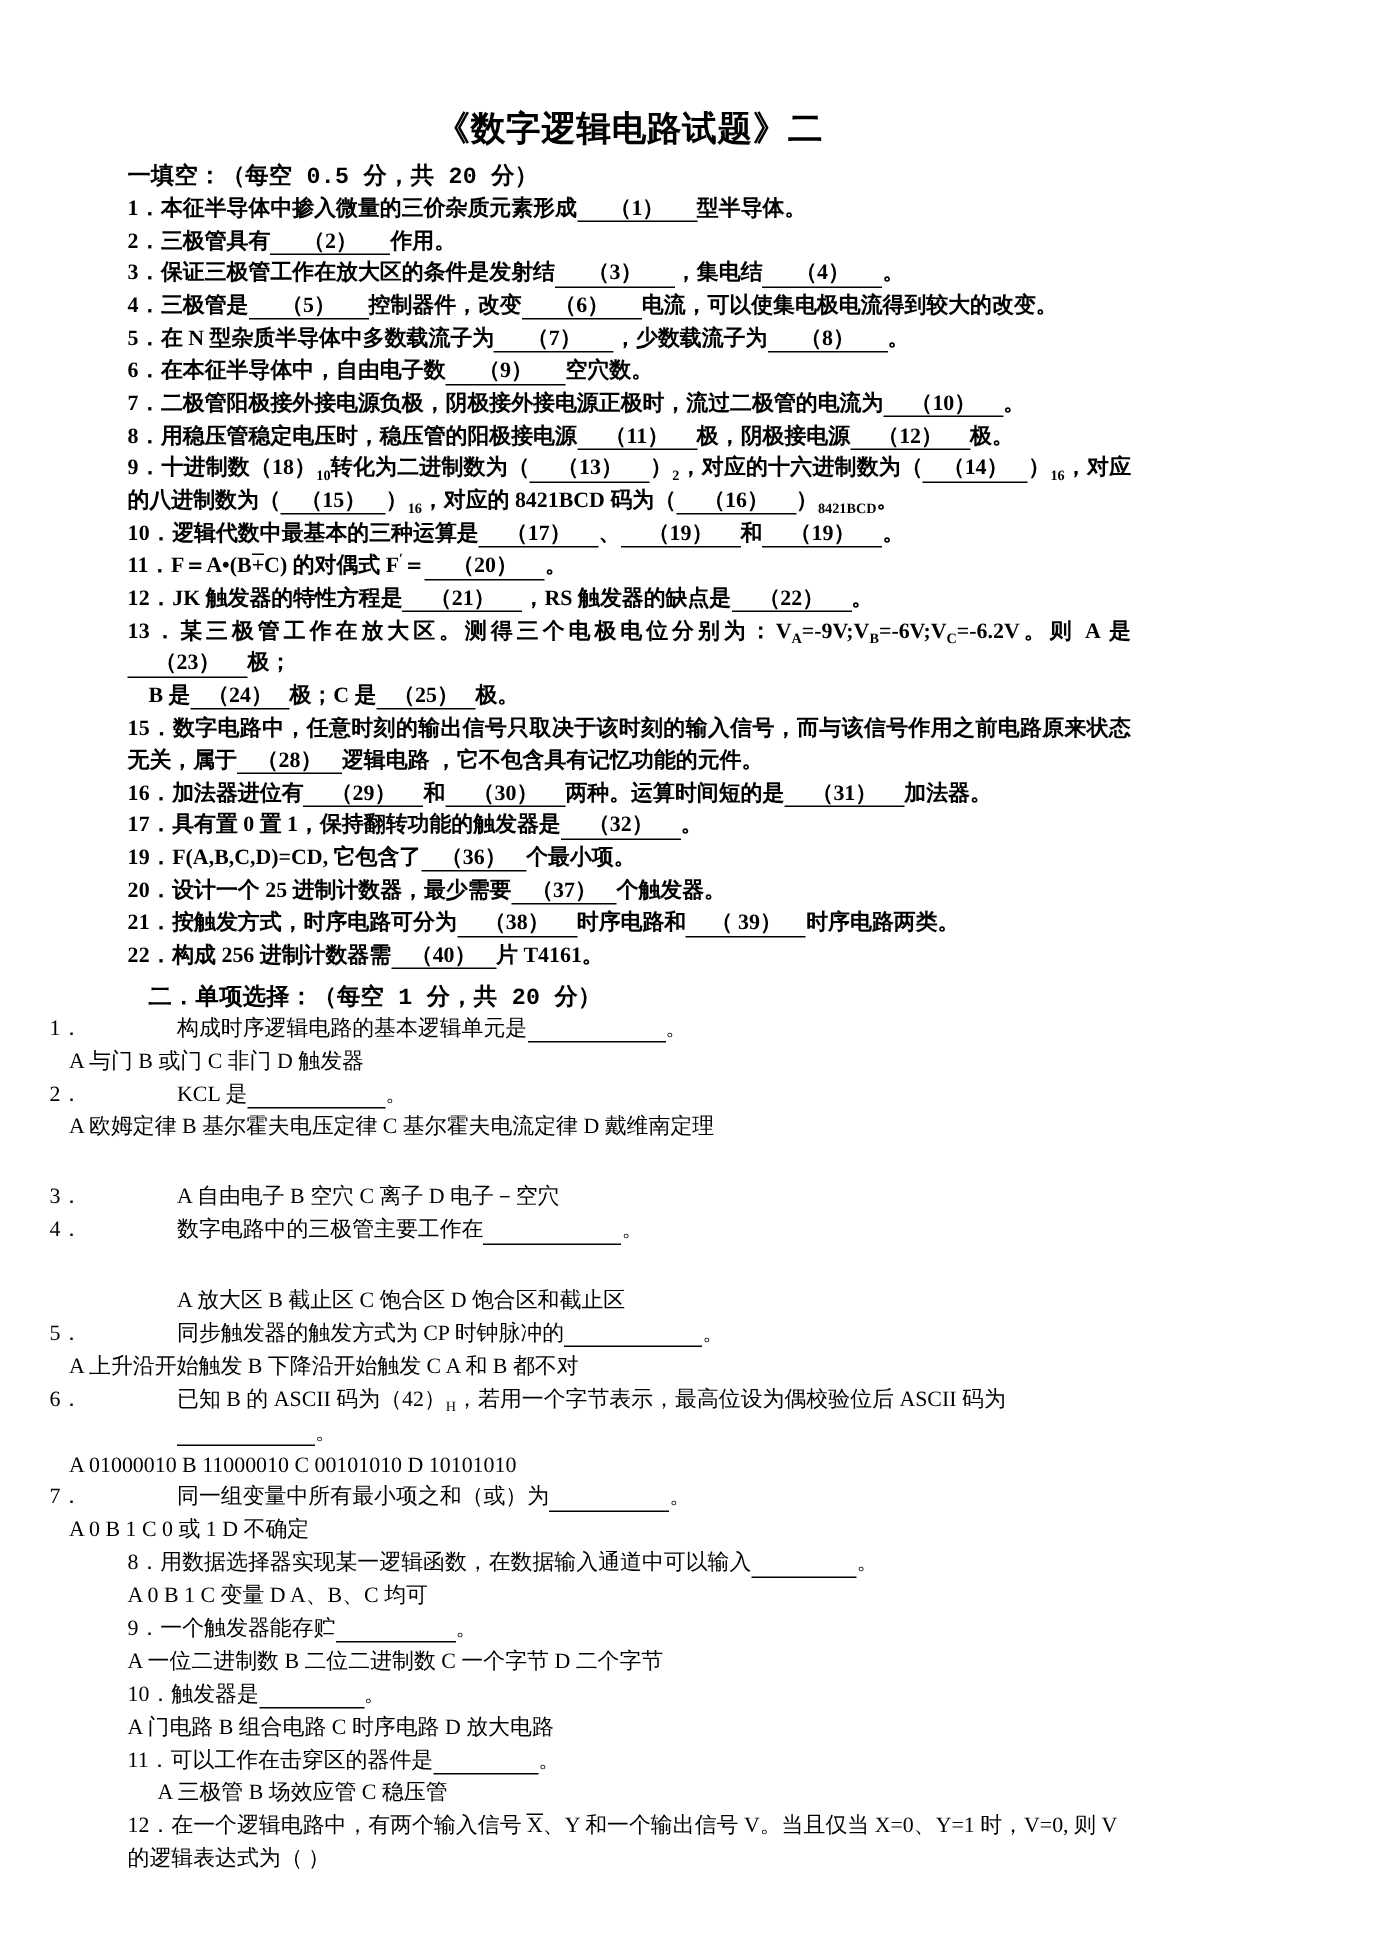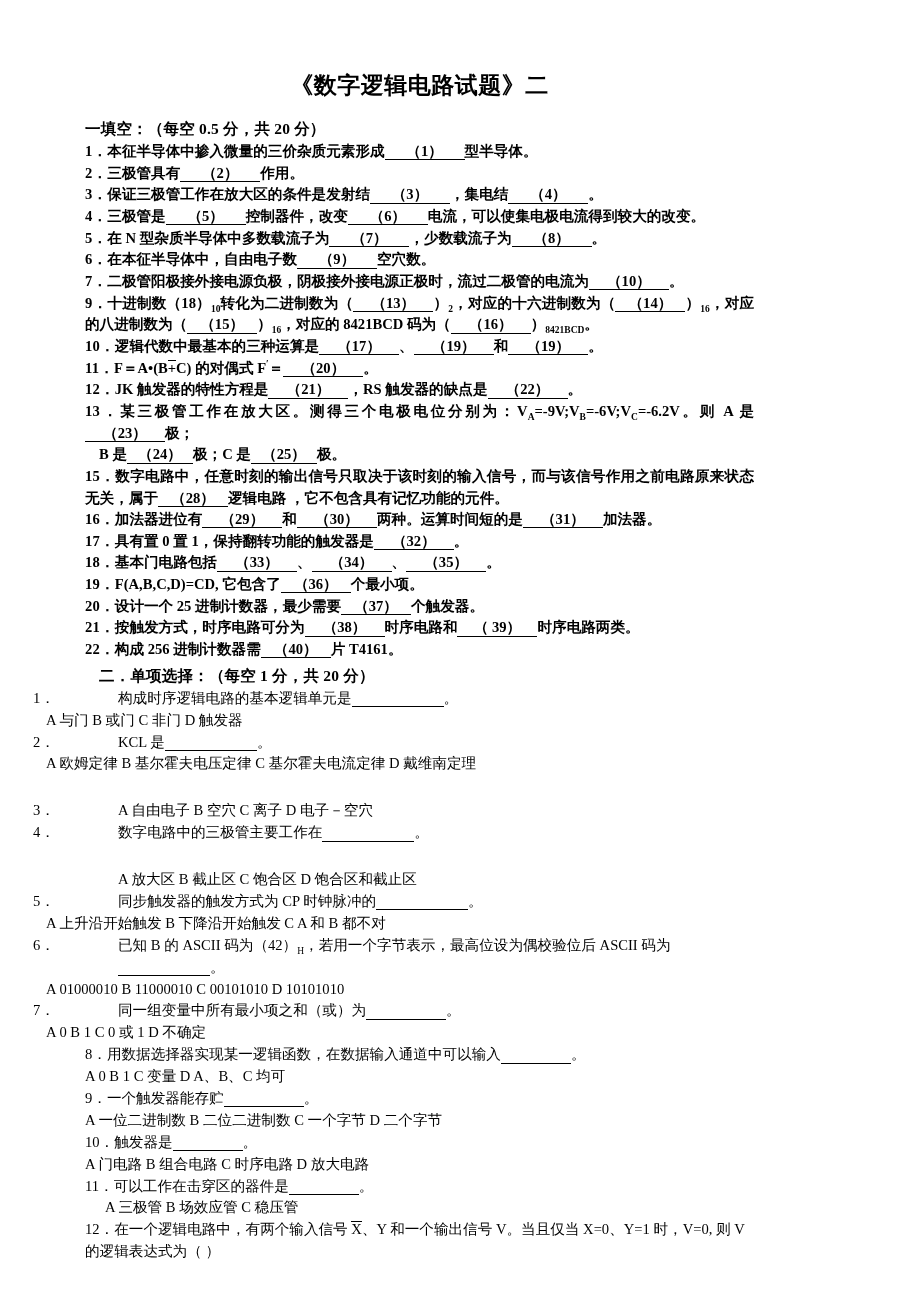--- a/index.html
+++ b/index.html
@@ -33,23 +33,24 @@
     margin: 18px 0 6px 0;
     padding-left: 52px;
   }
   .doc-title .sub {
     font-weight: bold;
   }
   
   .section-head {
     font-weight: bold;
     font-size: 15.5px;
-    margin: 18px 0 1px 0;
+    margin: 6px 0 1px 0;
     padding-left: 52px;
     letter-spacing: 0.2px;
+    font-family: Liberation Mono, monospace;
   }
   .section-head.mc {
     padding-left: 66px;
     margin-top: 5px;
   }
   
   .blank-list {
     padding-left: 52px;
   }
   .q {
@@ -151,20 +152,23 @@
     </div>
 
     <div class="q">
       <span class="num">6．</span><span>在本征半导体中，自由电子数</span><span class="bl w3">（9）</span><span>空穴数。</span>
     </div>
 
     <div class="q">
       <span class="num">7．</span><span>二极管阳极接外接电源负极，阴极接外接电源正极时，流过二极管的电流为</span><span class="bl w3">（10）</span><span>。</span>
     </div>
 
+    <div class="q">
+      <span class="num">8．</span><span>用稳压管稳定电压时，稳压管的阳极接电源</span><span class="bl w3">（11）</span><span>极，阴极接电源</span><span class="bl w3">（12）</span><span>极。</span>
+    </div>
 
     <div class="q">
       <span class="num">9．</span><span>十进制数（18）</span><sub>10</sub><span>转化为二进制数为（</span><span class="bl w3">（13）</span><span>）</span><sub>2</sub><span>，对应的十六进制数为（</span><span class="bl w2">（14）</span><span>）</span><sub>16</sub><span>，对应的八进制数为（</span><span class="bl w2">（15）</span><span>）</span><sub>16</sub><span>，对应的 8421BCD 码为（</span><span class="bl w3">（16）</span><span>）</span><sub class="tiny">8421BCD</sub><span>。</span>
     </div>
 
     <div class="q">
       <span class="num">10．</span><span>逻辑代数中最基本的三种运算是</span><span class="bl w3">（17）</span><span>、</span><span class="bl w3">（19）</span><span>和</span><span class="bl w3">（19）</span><span>。</span>
     </div>
 
     <div class="q">
@@ -188,23 +192,20 @@
     </div>
 
     <div class="q">
       <span class="num">16．</span><span>加法器进位有</span><span class="bl w3">（29）</span><span>和</span><span class="bl w3">（30）</span><span>两种。运算时间短的是</span><span class="bl w3">（31）</span><span>加法器。</span>
     </div>
 
     <div class="q">
       <span class="num">17．</span><span>具有置 0 置 1，保持翻转功能的触发器是</span><span class="bl w3">（32）</span><span>。</span>
     </div>
 
-    <div class="q">
-      <span class="num">18．</span><span>基本门电路包括</span><span class="bl w3">（33）</span><span>、</span><span class="bl w3">（34）</span><span>、</span><span class="bl w3">（35）</span><span>。</span>
-    </div>
 
     <div class="q">
       <span class="num">19．</span><span>F(A,B,C,D)=CD, 它包含了</span><span class="bl w2">（36）</span><span>个最小项。</span>
     </div>
 
     <div class="q">
       <span class="num">20．</span><span>设计一个 25 进制计数器，最少需要</span><span class="bl w2">（37）</span><span>个触发器。</span>
     </div>
 
     <div class="q">

